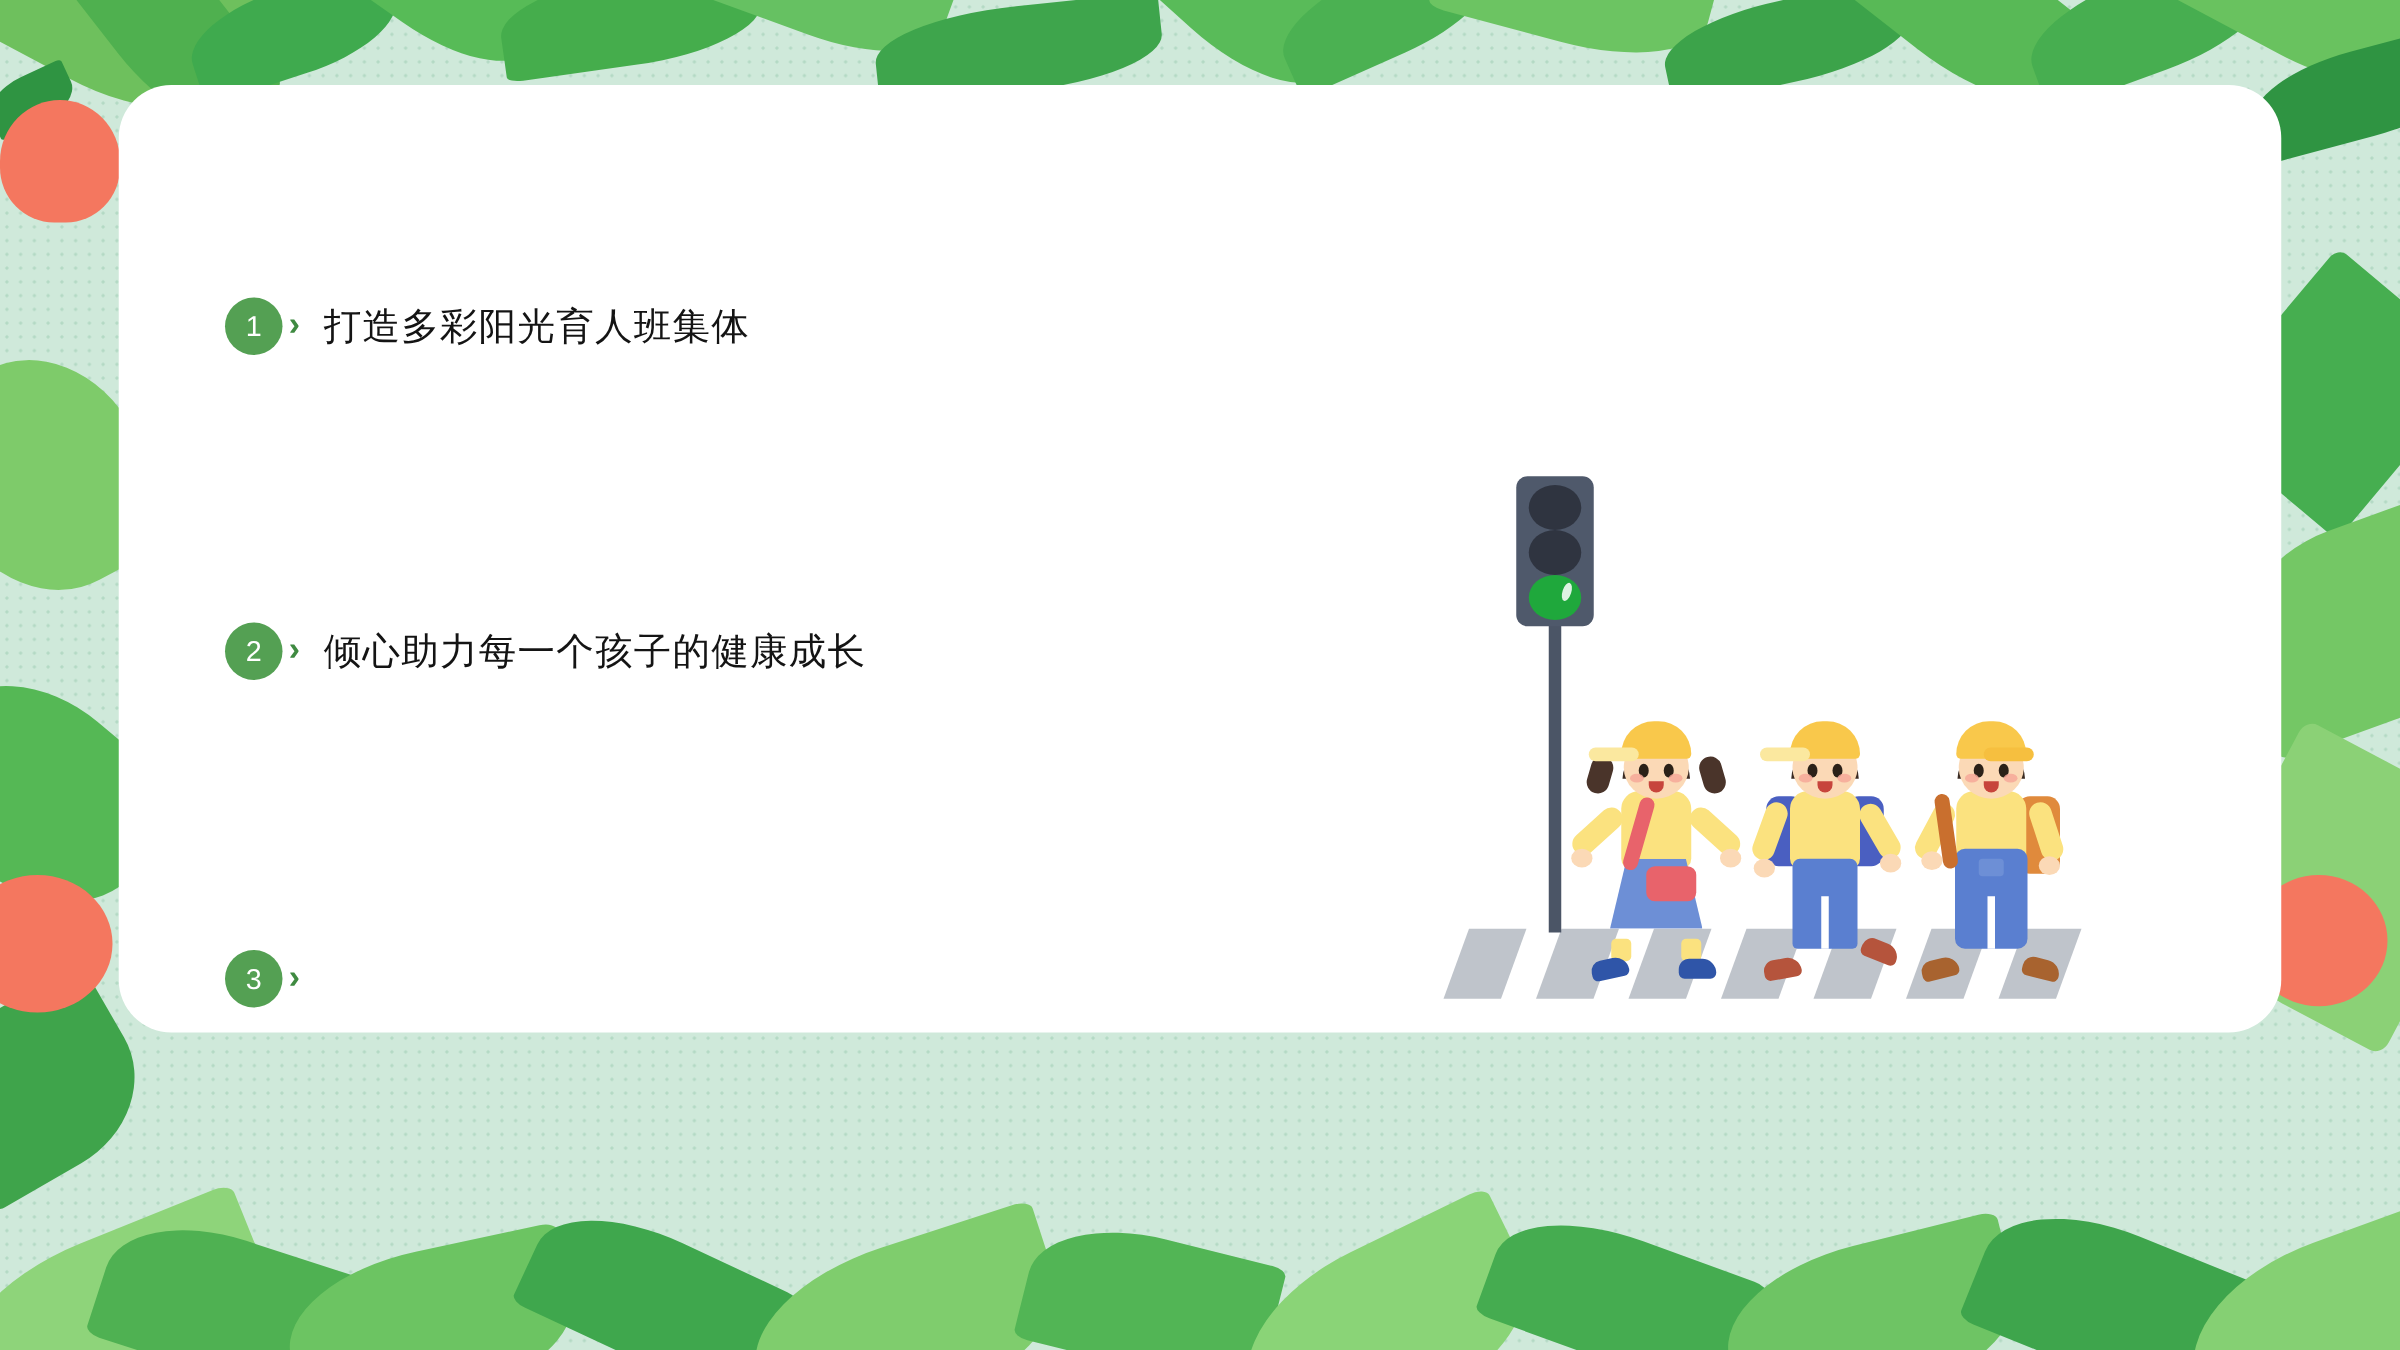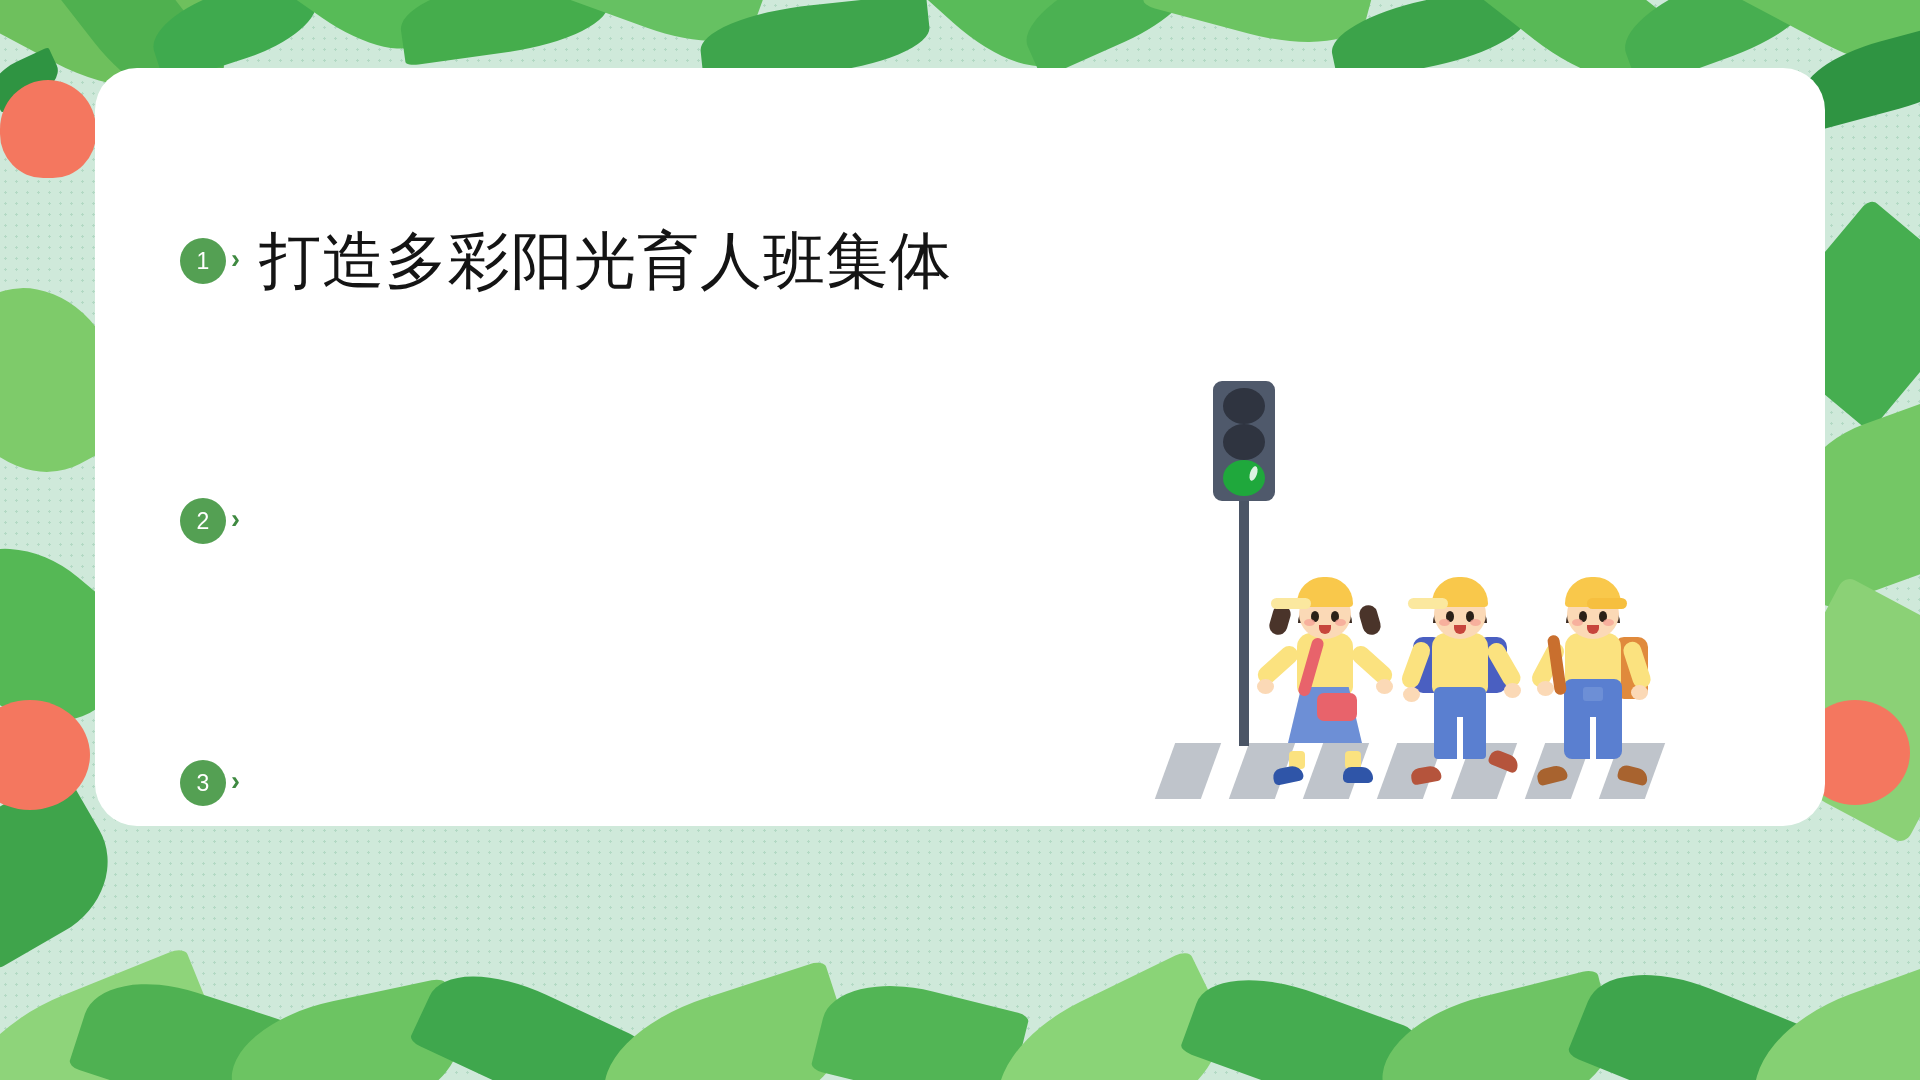--- a/index.html
+++ b/index.html
@@ -77,21 +77,21 @@
     flex:0 0 auto;
     color:#3f8a41;
     font-size:27px;
     font-weight:bold;
     margin-left:5px;
     margin-top:-4px;
     line-height:1;
   }
   .btext {
     margin-left:19px;
-    font-size:62px;
+    font-size:30px;
     color:#141414;
     letter-spacing:1px;
     white-space:nowrap;
     font-family:"DejaVu Sans", sans-serif;
   }
 
   
   #illus {
     position:absolute;
     right:110px; bottom:5px;
@@ -363,20 +363,21 @@
 
       <div class="bullet-row r1">
         <div class="badge">1</div>
         <div class="chev">›</div>
         <div class="btext">打造多彩阳光育人班集体</div>
       </div>
 
       <div class="bullet-row r2">
         <div class="badge">2</div>
         <div class="chev">›</div>
+        <div class="btext">倾心助力每一个孩子的健康成长</div>
       </div>
 
       <div class="bullet-row r3">
         <div class="badge">3</div>
         <div class="chev">›</div>
       </div>
 
     </div>
 
     <div id="illus">

